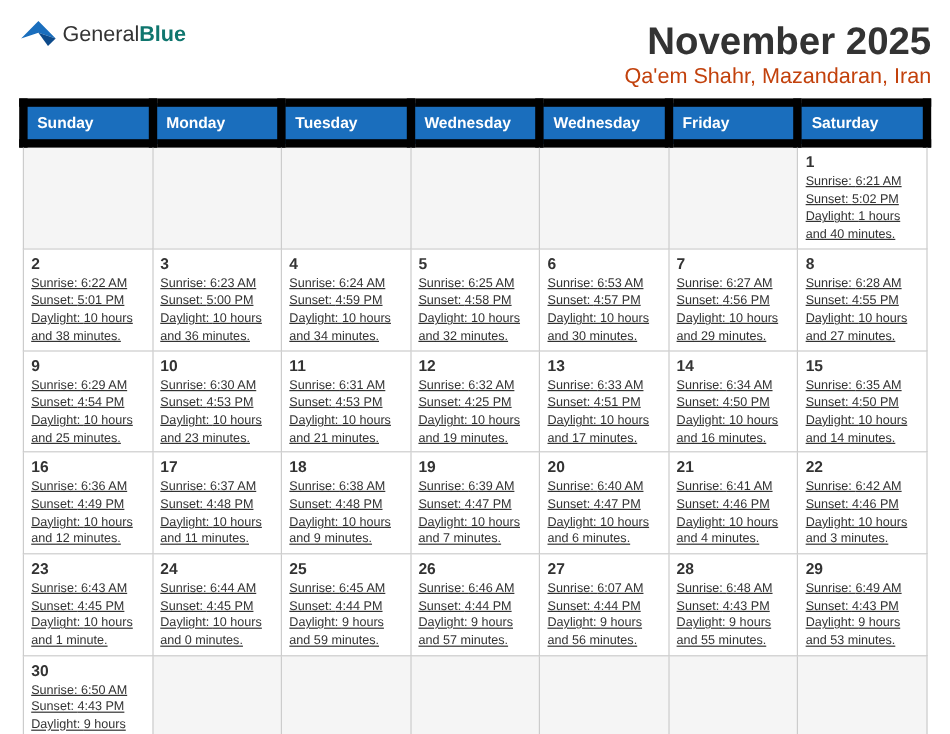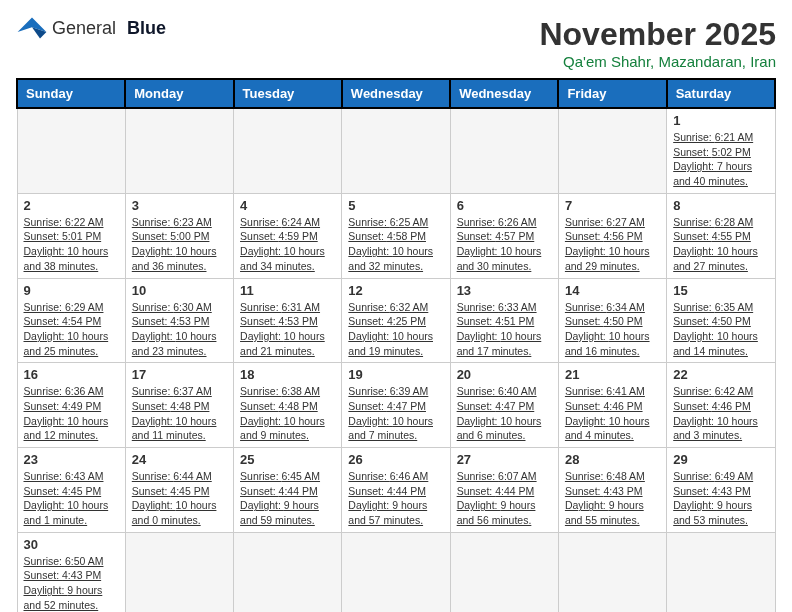--- a/index.html
+++ b/index.html
@@ -27,35 +27,35 @@
     }
     .title-block {
       text-align: right;
     }
     .month-title {
       font-size: 32px;
       font-weight: bold;
       color: #333;
     }
     .location {
-      font-size: 15px;
-      color: #15803d;
+      font-size: 18px;
+      color: #c2410c;
     }
     .calendar {
       width: 100%;
       border-collapse: collapse;
       border: 1px solid #ccc;
     }
     .calendar th {
       background-color: #1a6ebd;
       color: #fff;
       text-align: left;
       padding: 6px 8px;
       font-size: 13px;
-      border: 2px solid #000000;
+      border: 7px solid #000000;
     }
     .calendar td {
       border: 1px solid #ccc;
       vertical-align: top;
       padding: 4px 6px;
       width: calc(100% / 7);
       min-height: 80px;
       background: #fff;
       font-size: 11px;
       color: #333;
@@ -86,21 +86,21 @@
 <body>
 
 <div class="header">
   <div class="logo">
     <svg class="logo-icon" viewBox="0 0 40 30" xmlns="http://www.w3.org/2000/svg">
       <rect x="0" y="0" width="40" height="30" fill="white"></rect>
       <polygon points="20,2 38,20 20,14 2,20" fill="#1a6ebd"></polygon>
       <polygon points="20,14 38,20 30,28" fill="#0d4a8a"></polygon>
     </svg>
     <div>
-      <span style="color:#333;font-size:18px;font-weight:normal;">General</span><span style="color:#0f172a;font-size:18px;font-weight:bold;padding-left:11px;">Blue</span>
+      <span style="color:#333;font-size:18px;font-weight:normal;">General</span><span style="color:#0f766e;font-size:18px;font-weight:bold;">Blue</span>
     </div>
   </div>
   <div class="title-block">
     <div class="month-title">November 2025</div>
     <div class="location">Qa'em Shahr, Mazandaran, Iran</div>
   </div>
 </div>
 
 <table class="calendar">
   <thead>
@@ -121,21 +121,21 @@
       <td class="empty"></td>
       <td class="empty"></td>
       <td class="empty"></td>
       <td class="empty"></td>
       <td class="empty"></td>
       <td>
         <span class="day-number">1</span>
         <div class="day-info">
           Sunrise: <span>6:21 AM</span><br>
           Sunset: <span>5:02 PM</span><br>
-          Daylight: <span>7 hours and 40 minutes.</span>
+          Daylight: <span>1 hours and 40 minutes.</span>
         </div>
       </td>
     </tr>
 
     <tr>
       <td>
           <span class="day-number">2</span>
           <div class="day-info">Sunrise: <span>6:22 AM</span><br>Sunset: <span>5:01 PM</span><br>Daylight: <span>10 hours and 38 minutes.</span></div>
         </td>
       <td>
@@ -145,21 +145,21 @@
       <td>
           <span class="day-number">4</span>
           <div class="day-info">Sunrise: <span>6:24 AM</span><br>Sunset: <span>4:59 PM</span><br>Daylight: <span>10 hours and 34 minutes.</span></div>
         </td>
       <td>
           <span class="day-number">5</span>
           <div class="day-info">Sunrise: <span>6:25 AM</span><br>Sunset: <span>4:58 PM</span><br>Daylight: <span>10 hours and 32 minutes.</span></div>
         </td>
       <td>
           <span class="day-number">6</span>
-          <div class="day-info">Sunrise: <span>6:26 AM</span><br>Sunset: <span>4:57 PM</span><br>Daylight: <span>10 hours and 30 minutes.</span></div>
+          <div class="day-info">Sunrise: <span>6:53 AM</span><br>Sunset: <span>4:57 PM</span><br>Daylight: <span>10 hours and 30 minutes.</span></div>
         </td>
       <td>
           <span class="day-number">7</span>
           <div class="day-info">Sunrise: <span>6:27 AM</span><br>Sunset: <span>4:56 PM</span><br>Daylight: <span>10 hours and 29 minutes.</span></div>
         </td>
       <td>
           <span class="day-number">8</span>
           <div class="day-info">Sunrise: <span>6:28 AM</span><br>Sunset: <span>4:55 PM</span><br>Daylight: <span>10 hours and 27 minutes.</span></div>
         </td>
     </tr>

